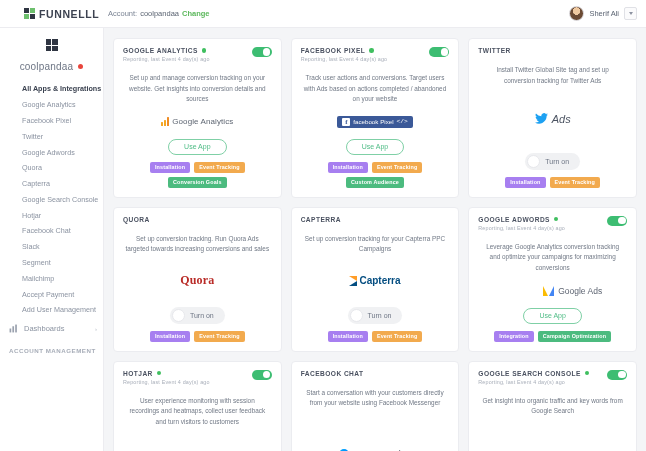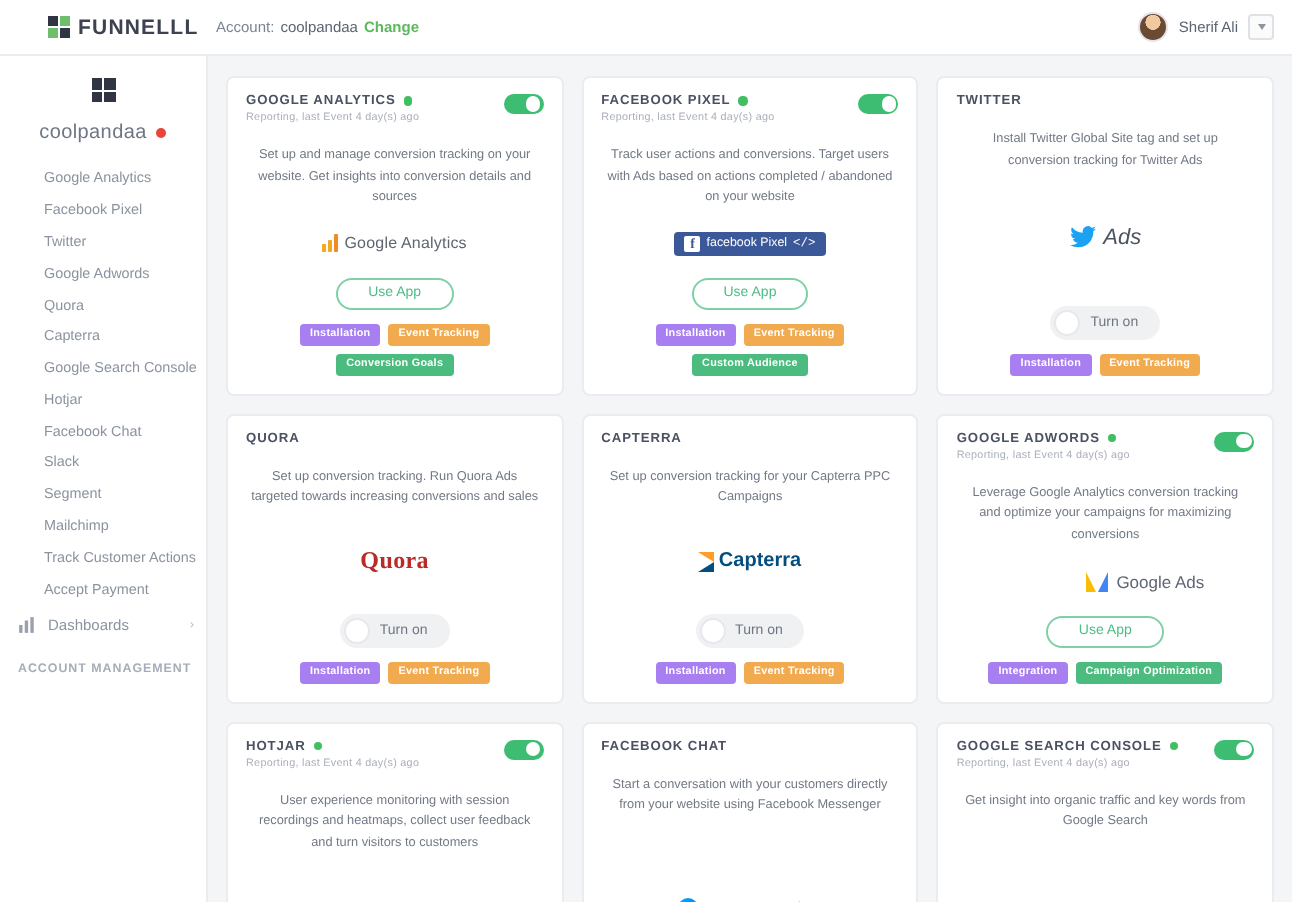--- a/index.html
+++ b/index.html
@@ -278,34 +278,35 @@
         </div>
       </div>
       <div class="site-row">
         <span class="site-name">coolpandaa</span>
         <span class="site-dot"></span>
       </div>
 
 
 
       <div class="sub-list">
+        <div class="sub-item active">All Apps &amp; Integrations</div>
         <div class="sub-item">Google Analytics</div>
         <div class="sub-item">Facebook Pixel</div>
         <div class="sub-item">Twitter</div>
         <div class="sub-item">Google Adwords</div>
         <div class="sub-item">Quora</div>
         <div class="sub-item">Capterra</div>
         <div class="sub-item">Google Search Console</div>
         <div class="sub-item">Hotjar</div>
         <div class="sub-item">Facebook Chat</div>
         <div class="sub-item">Slack</div>
         <div class="sub-item">Segment</div>
         <div class="sub-item">Mailchimp</div>
-        <div class="sub-item">Track Customer Actions</div>
         <div class="sub-item">Accept Payment</div>
+        <div class="sub-item">Add User Management</div>
       </div>
 
       <div class="nav-item">
         <span class="nav-ico">
           <svg width="9" height="9" viewBox="0 0 16 16">
               <rect x="1" y="8" width="3" height="7" fill="#9aa1ae"></rect>
               <rect x="6" y="4" width="3" height="11" fill="#9aa1ae"></rect>
               <rect x="11" y="1" width="3" height="14" fill="#9aa1ae"></rect>
             </svg>
         </span>

